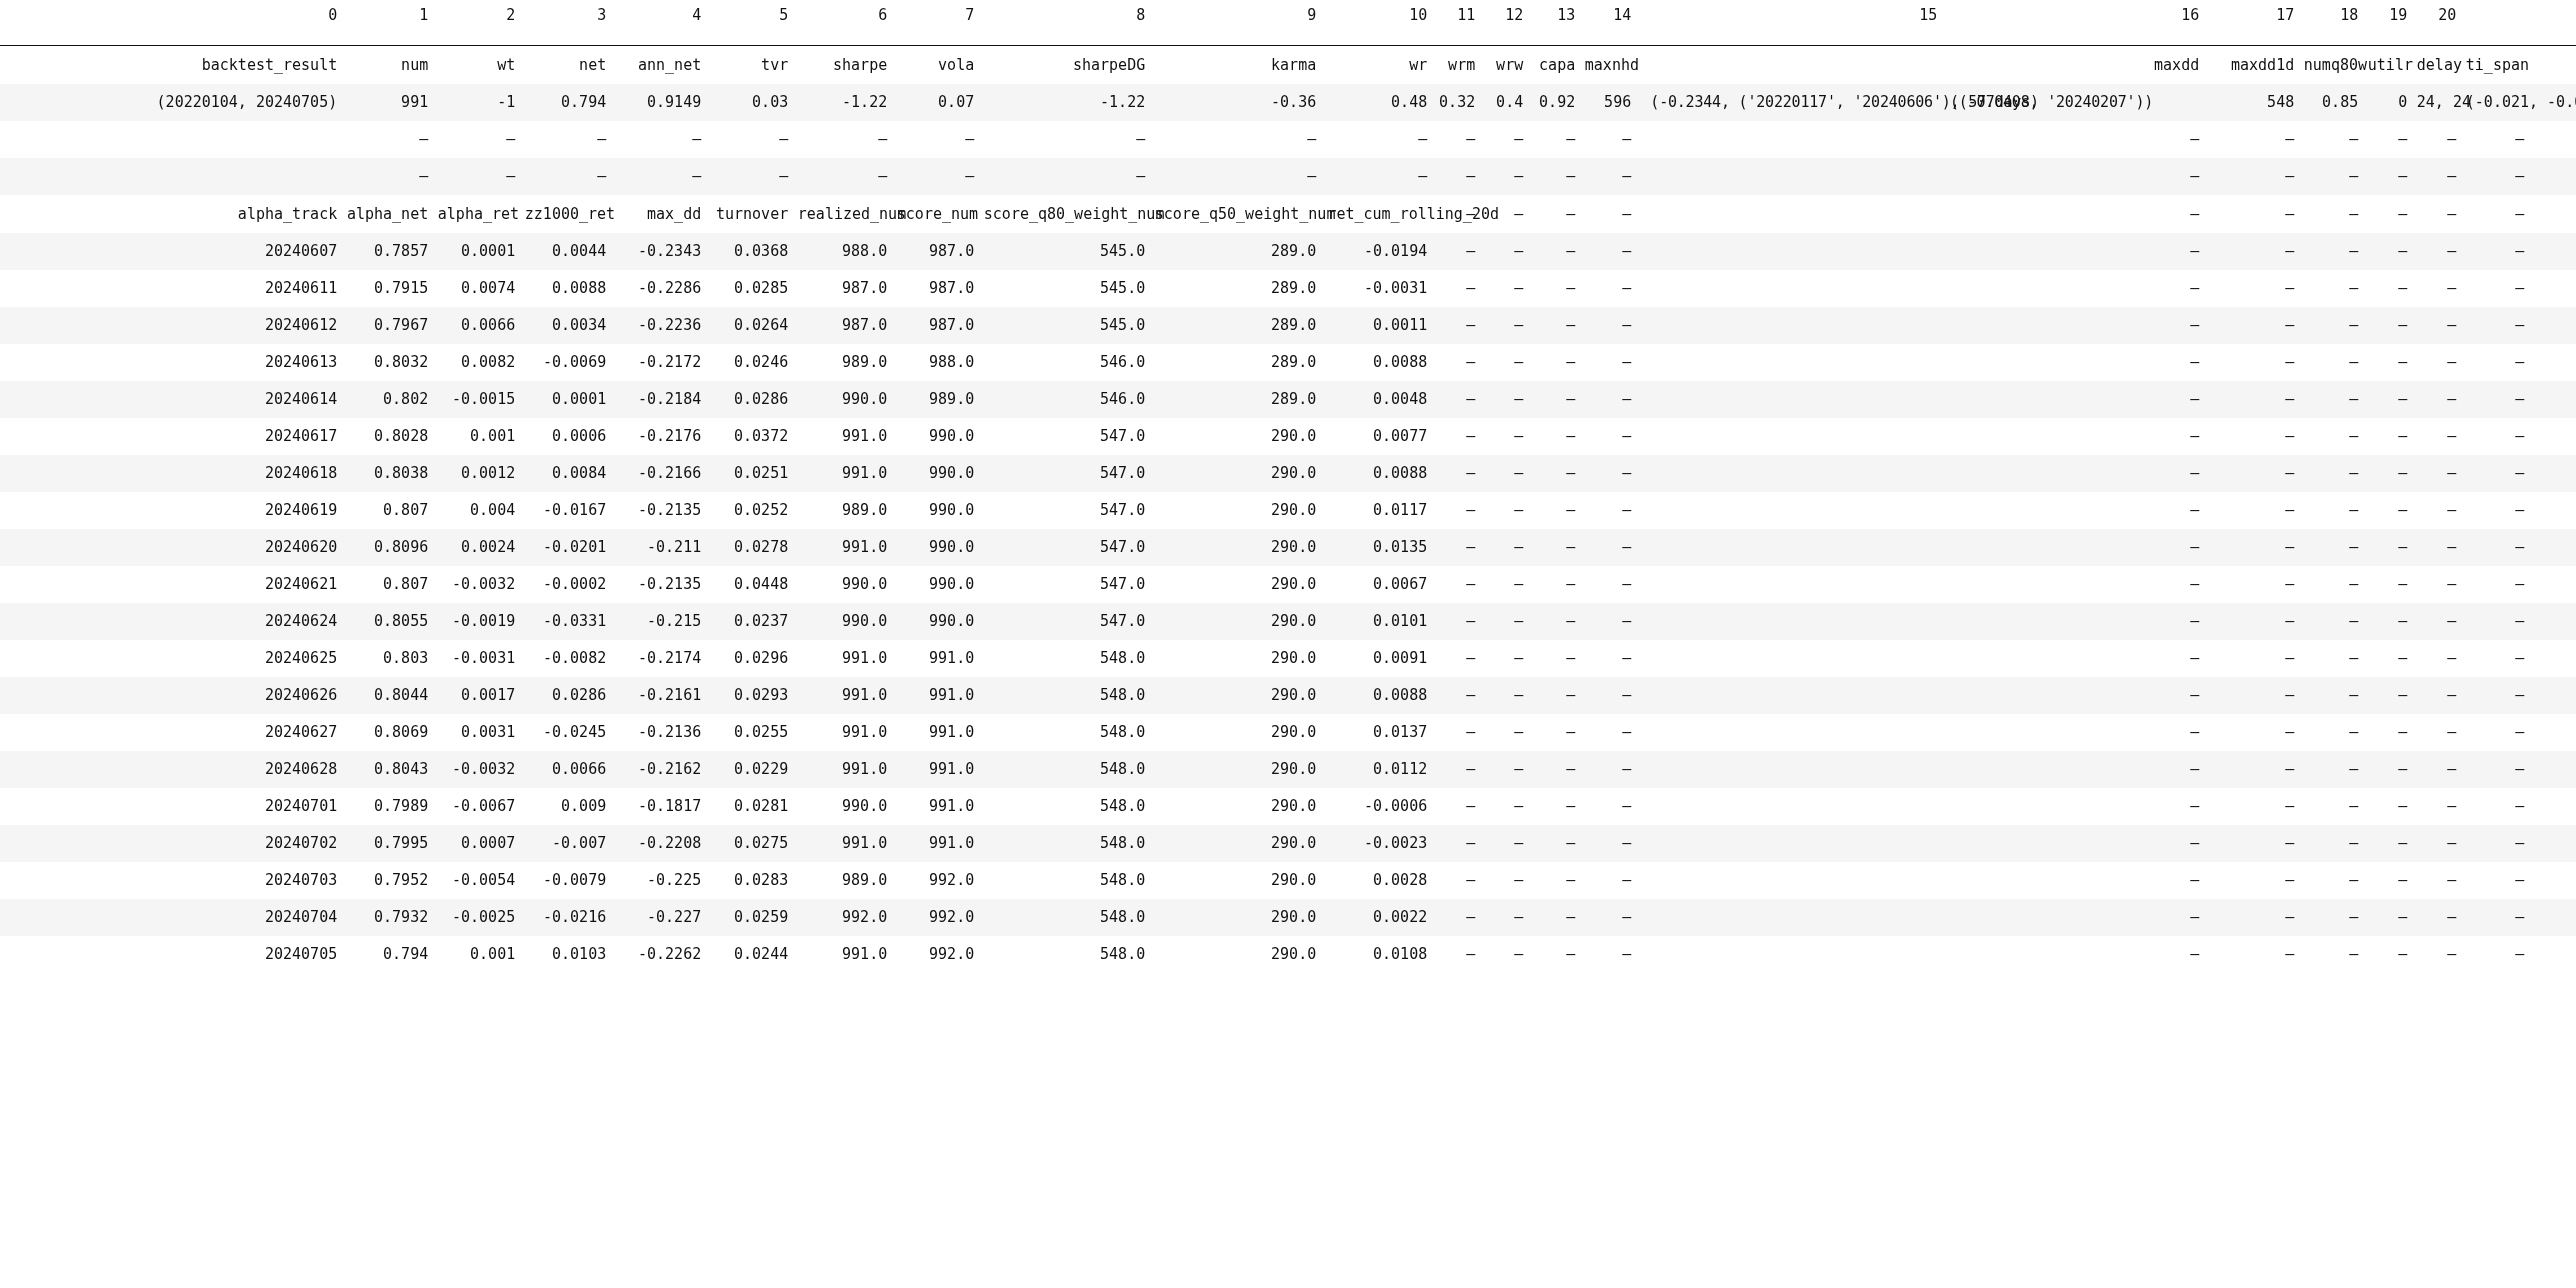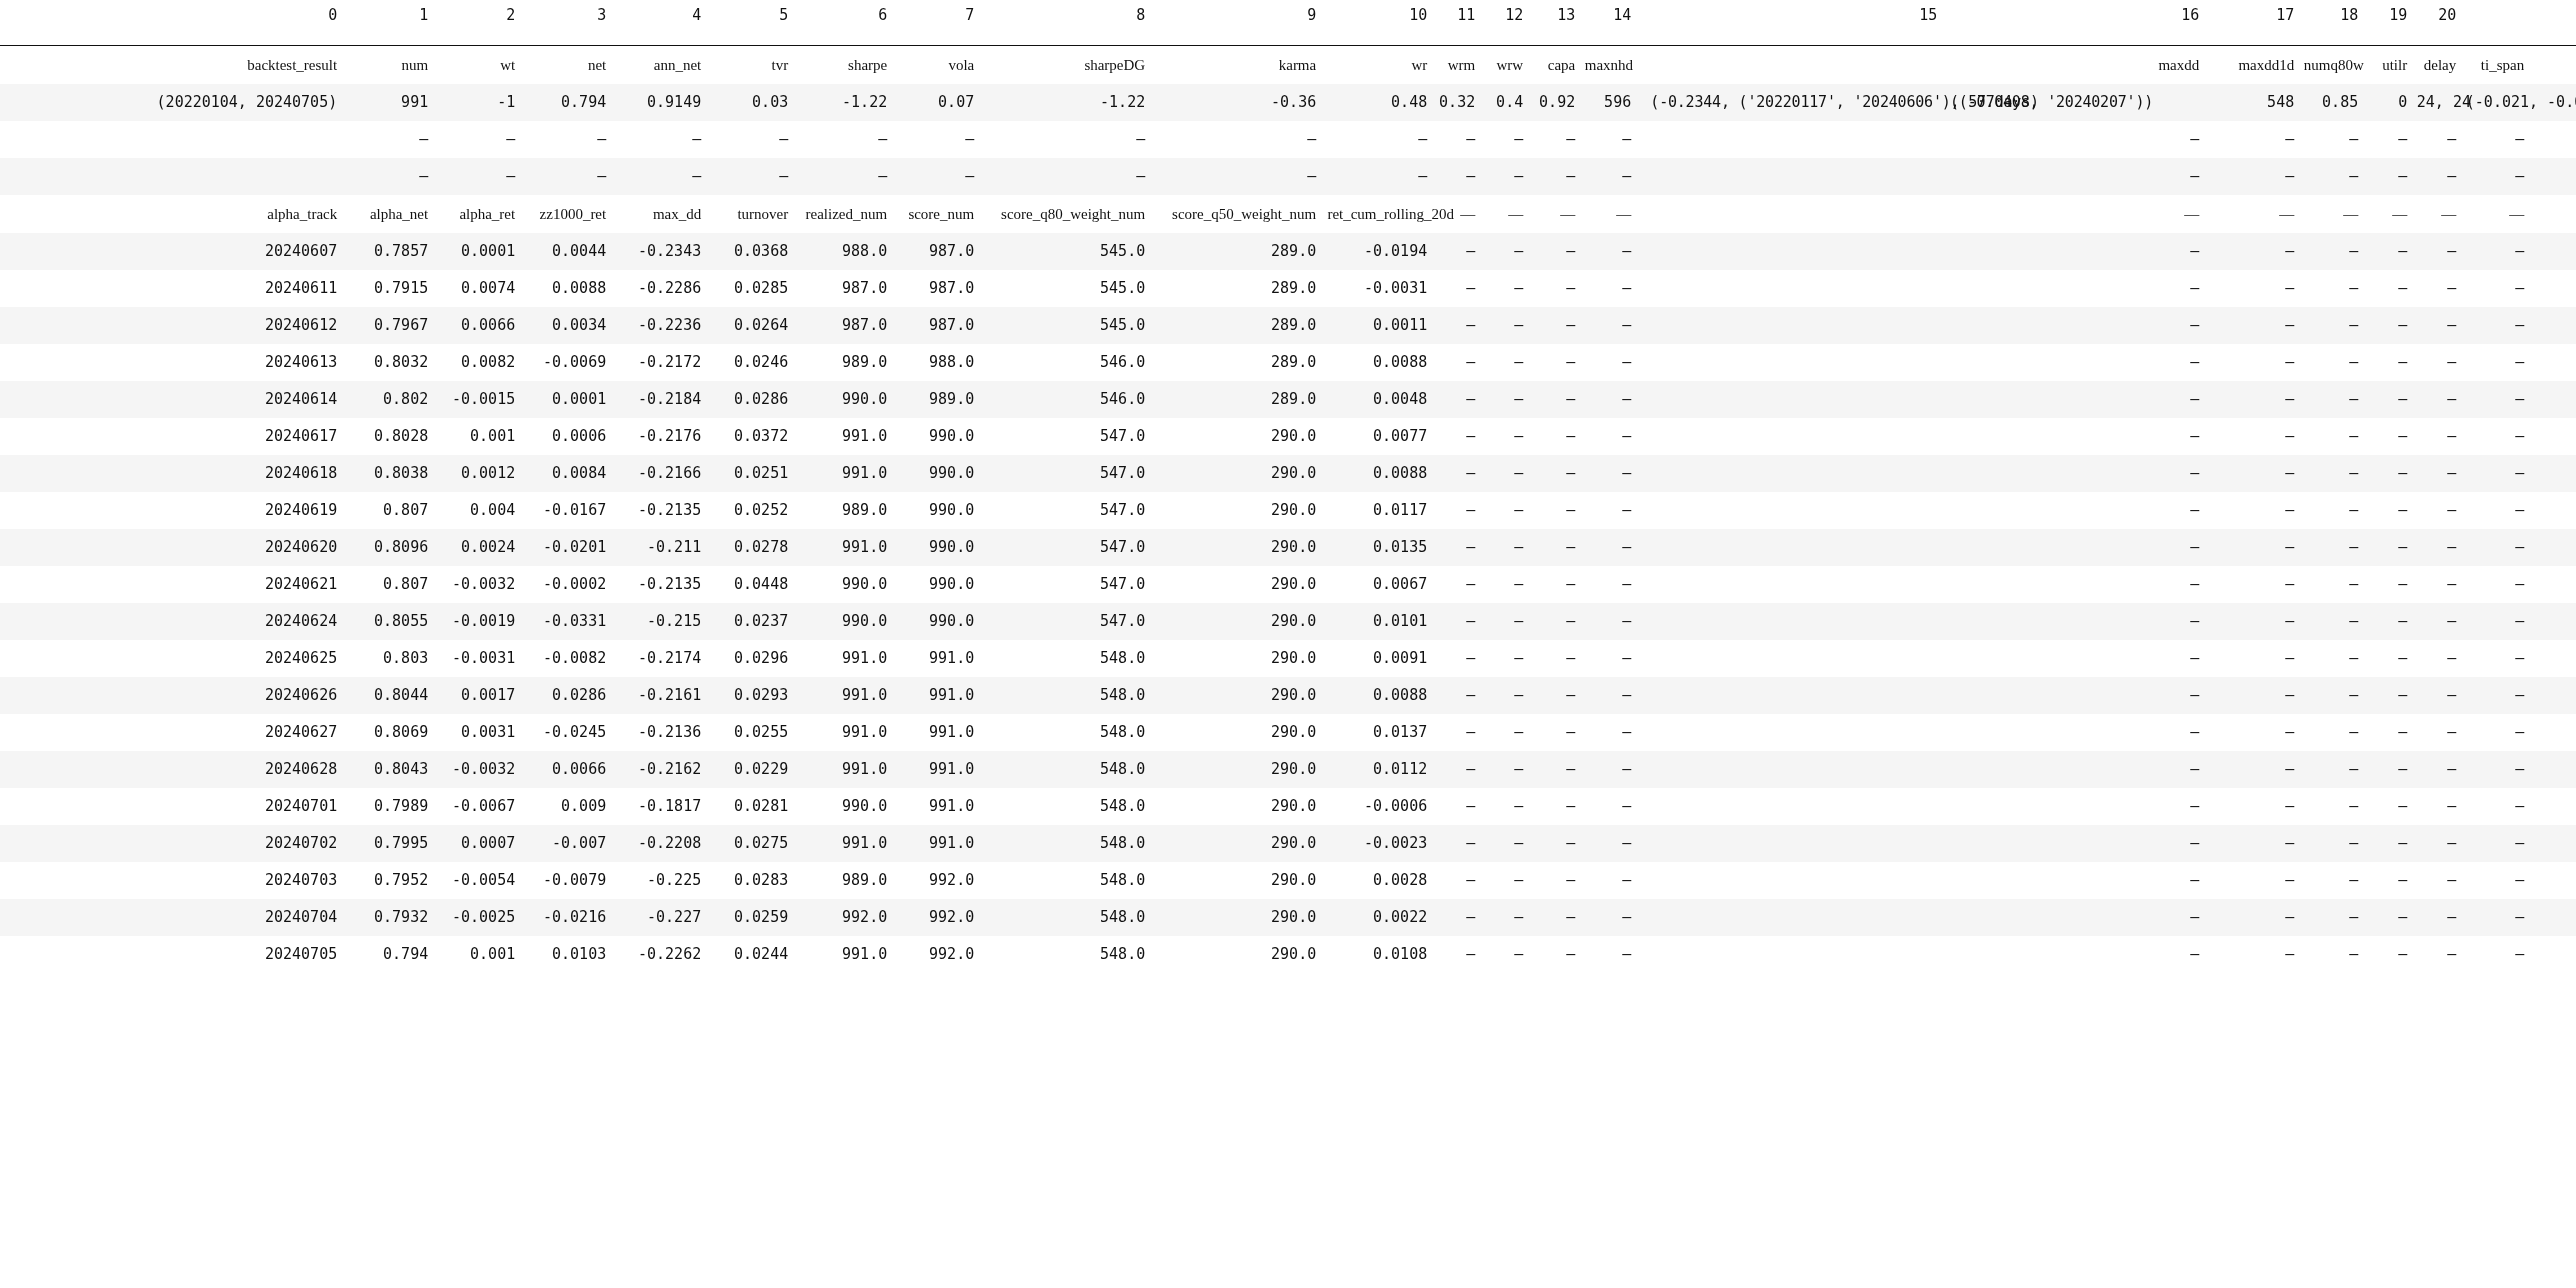--- a/index.html
+++ b/index.html
@@ -60,21 +60,20 @@
     font-size: 0;
     line-height: 0;
   }
 
   .hdr td {
     height: 38px;
     font-size: 15px;
     color: #111;
     padding-top: 8px;
     padding-bottom: 8px;
-    font-family: Liberation Serif, serif;
   }
 
   .datarow td {
     height: 37px;
     font-size: 15px;
     padding-top: 4.8px;
     padding-bottom: 4.8px;
   }
   .datarow.alt {
     background: #f5f5f5;

